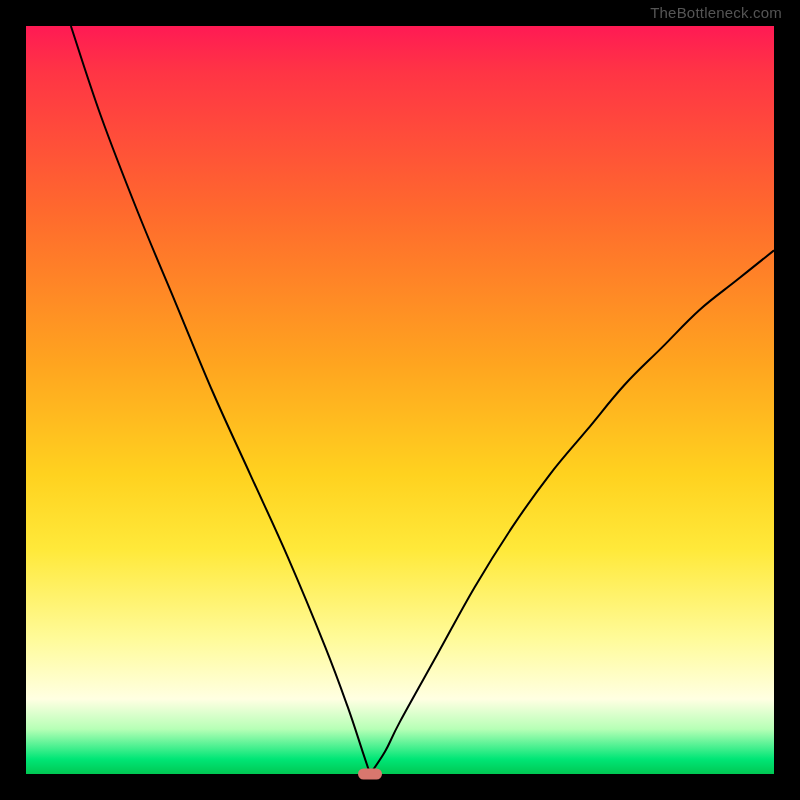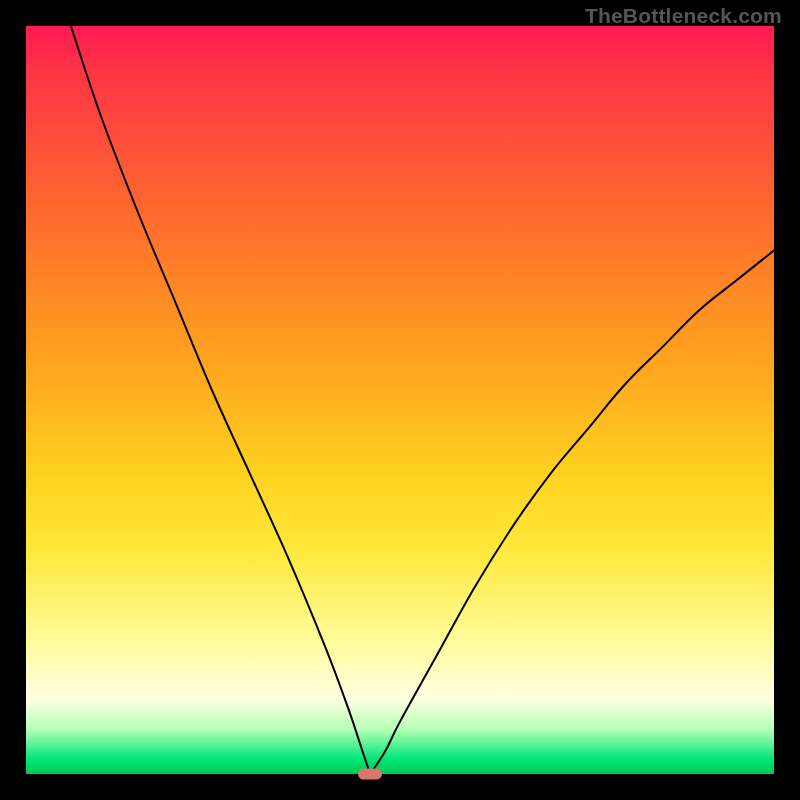--- a/index.html
+++ b/index.html
@@ -36,22 +36,22 @@
       #ffffe2 90%,
       #b6ffb6 94%,
       #00e676 98%,
       #00c853 100%);
   }
   .watermark {
     position: absolute;
     top: 4px;
     right: 18px;
     color: #555;
-    font-size: 21px;
-    font-weight: 700;
+    font-size: 15px;
+    font-weight: 400;
     letter-spacing: 0.2px;
     user-select: none;
   }
   svg.curve {
     position: absolute;
     left: 0;
     top: 0;
     width: 748px;
     height: 748px;
     overflow: visible;

